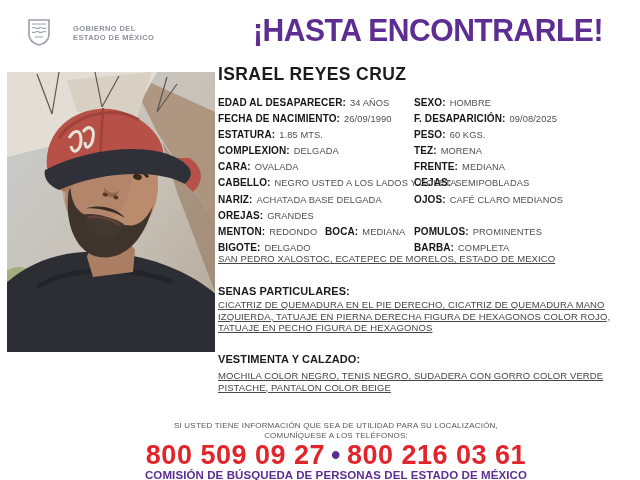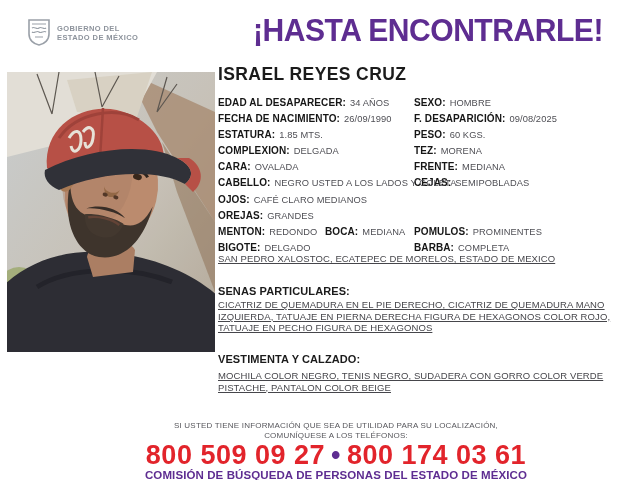--- a/index.html
+++ b/index.html
@@ -2,21 +2,21 @@
 <html><head>
 <meta charset="utf-8">
 <style>
   html,body{margin:0;padding:0;}
   body{
     width:640px;height:480px;position:relative;background:#ffffff;
     font-family:"Liberation Sans","DejaVu Sans",sans-serif;
     overflow:hidden;color:#1b1b1b;
   }
   
-  .logo-wrap{position:absolute;left:27px;top:19px;display:flex;align-items:center;}
+  .logo-wrap{position:absolute;left:27px;top:19px;display:flex;align-items:center;gap:16px;}
   .logo-emblem{width:24px;height:27px;flex:0 0 auto;}
   .logo-text{margin-left:6px;font-size:7.5px;font-weight:bold;color:#8d939c;
     letter-spacing:.4px;line-height:9px;}
   .poster-title{
     position:absolute;left:253px;top:13px;width:380px;
     font-size:31px;font-weight:800;color:#5e2d91;letter-spacing:-.5px;
     transform:scaleX(.97);transform-origin:left top;white-space:nowrap;
   }
   
   .photo{position:absolute;left:7px;top:72px;width:208px;height:280px;overflow:hidden;}
@@ -154,20 +154,21 @@
     </div>
     <div class="attr-row">
       <div class="attr-cell-left"><span class="lbl">CARA:</span><span class="val">OVALADA</span></div>
       <div class="attr-cell-right"><span class="lbl">FRENTE:</span><span class="val">MEDIANA</span></div>
     </div>
     <div class="attr-row">
       <div class="attr-cell-left"><span class="lbl">CABELLO:</span><span class="val">NEGRO USTED A LOS LADOS Y COLETA</span></div>
       <div class="attr-cell-right"><span class="lbl">CEJAS:</span><span class="val">SEMIPOBLADAS</span></div>
     </div>
     <div class="attr-row">
+      <div class="attr-cell-left"><span class="lbl">NARIZ:</span><span class="val">ACHATADA BASE DELGADA</span></div>
       <div class="attr-cell-right"><span class="lbl">OJOS:</span><span class="val">CAFÉ CLARO MEDIANOS</span></div>
     </div>
     <div class="attr-row">
       <div class="attr-cell-left"><span class="lbl">OREJAS:</span><span class="val">GRANDES</span></div>
     </div>
     <div class="attr-row">
       <div class="attr-cell-left"><span class="lbl">MENTON:</span><span class="val">REDONDO</span><span class="attr-mid"><span class="lbl">BOCA:</span><span class="val">MEDIANA</span></span></div>
       <div class="attr-cell-right"><span class="lbl">POMULOS:</span><span class="val">PROMINENTES</span></div>
     </div>
     <div class="attr-row">
@@ -187,16 +188,16 @@
 
 <div class="section" id="sec-clothing">
   <div class="section-heading">VESTIMENTA Y CALZADO:</div>
   <div class="section-body">MOCHILA  COLOR NEGRO, TENIS  NEGRO, SUDADERA CON GORRO  COLOR VERDE PISTACHE, PANTALON  COLOR BEIGE</div>
 </div>
 
 <div class="footer">
   <div class="footer-info">SI USTED TIENE INFORMACIÓN QUE SEA DE UTILIDAD PARA SU LOCALIZACIÓN,</div>
   <div class="footer-info">COMUNÍQUESE A LOS TELÉFONOS:</div>
   <div class="phone-line">
-    <span>800 509 09 27</span><span class="phone-sep">•</span><span>800 174 03 61</span>
+    <span>800 509 09 27</span><span class="phone-sep">•</span><span>800 216 03 61</span>
   </div>
   <div class="footer-org">COMISIÓN DE BÚSQUEDA DE PERSONAS DEL ESTADO DE MÉXICO</div>
 </div>
 
 </body></html>

